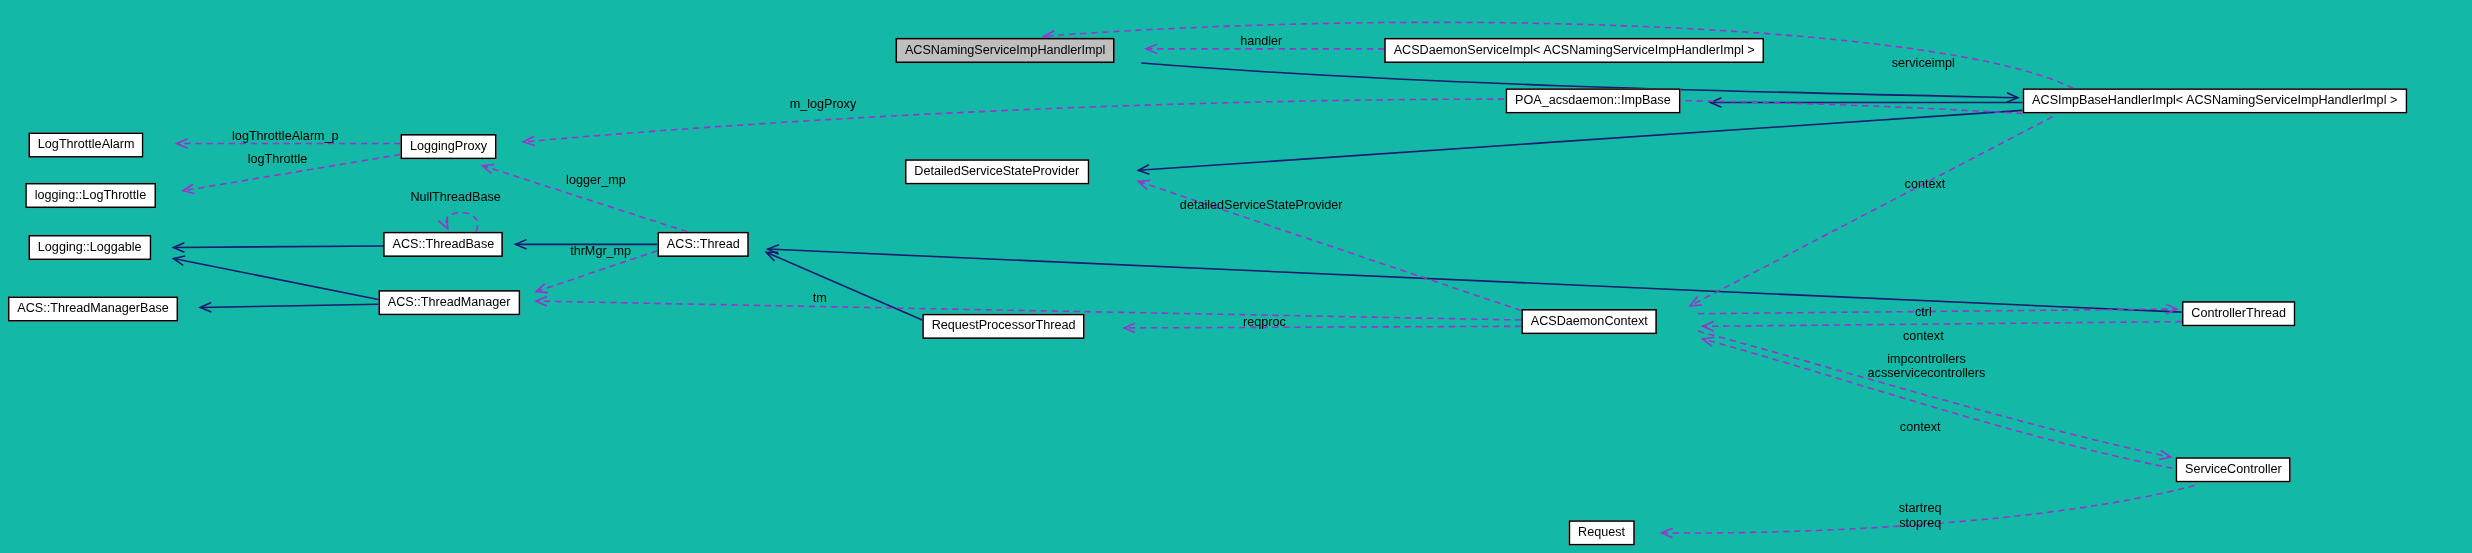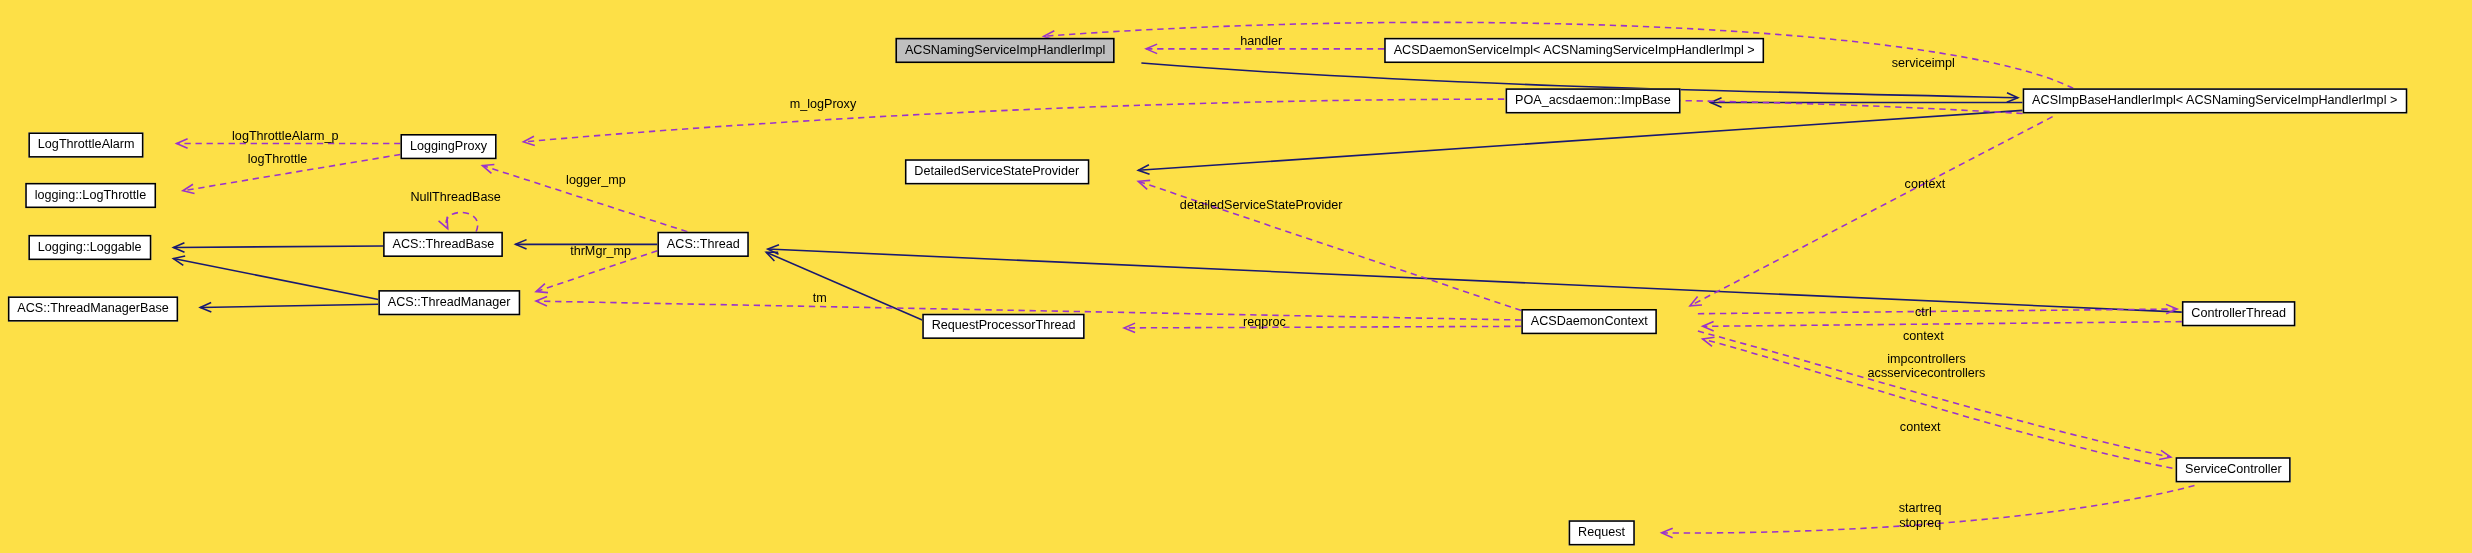--- a/index.html
+++ b/index.html
@@ -1,19 +1,19 @@
 <!DOCTYPE html>
 <html><head>
 <meta charset="utf-8">
 <style>
   html,body{margin:0;padding:0;background:#ffffff;}
   #screen{
     position:relative;
     width:2472px;height:553px;
-    background:#fde047;
+    background:#14b8a6;
     overflow:hidden;
     font-family:"Liberation Sans", sans-serif;
   }
   #diagram{
     position:absolute;left:0;top:0;
     width:1568px;height:351px;
     transform:scale(1.5765);
     transform-origin:0 0;
   }
   #edges{position:absolute;left:0;top:0;width:1568px;height:351px;}

